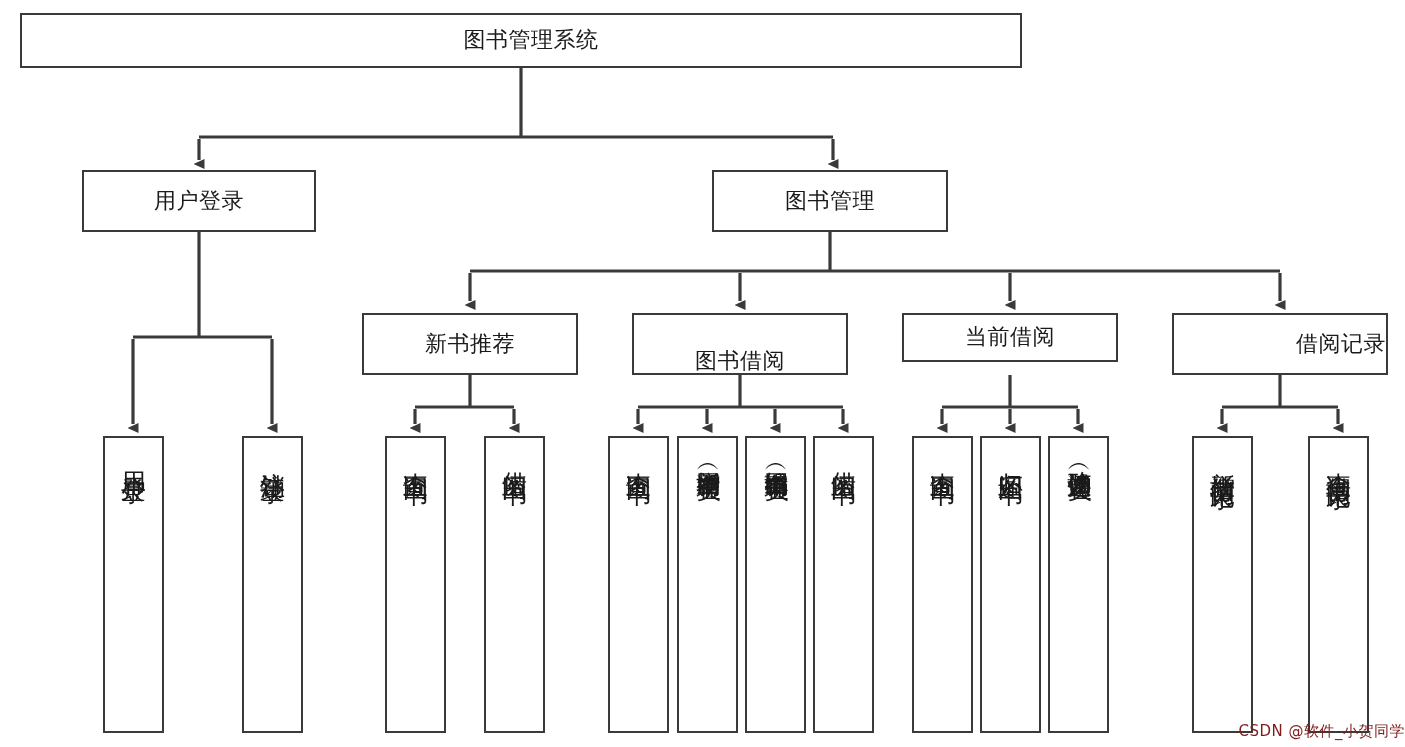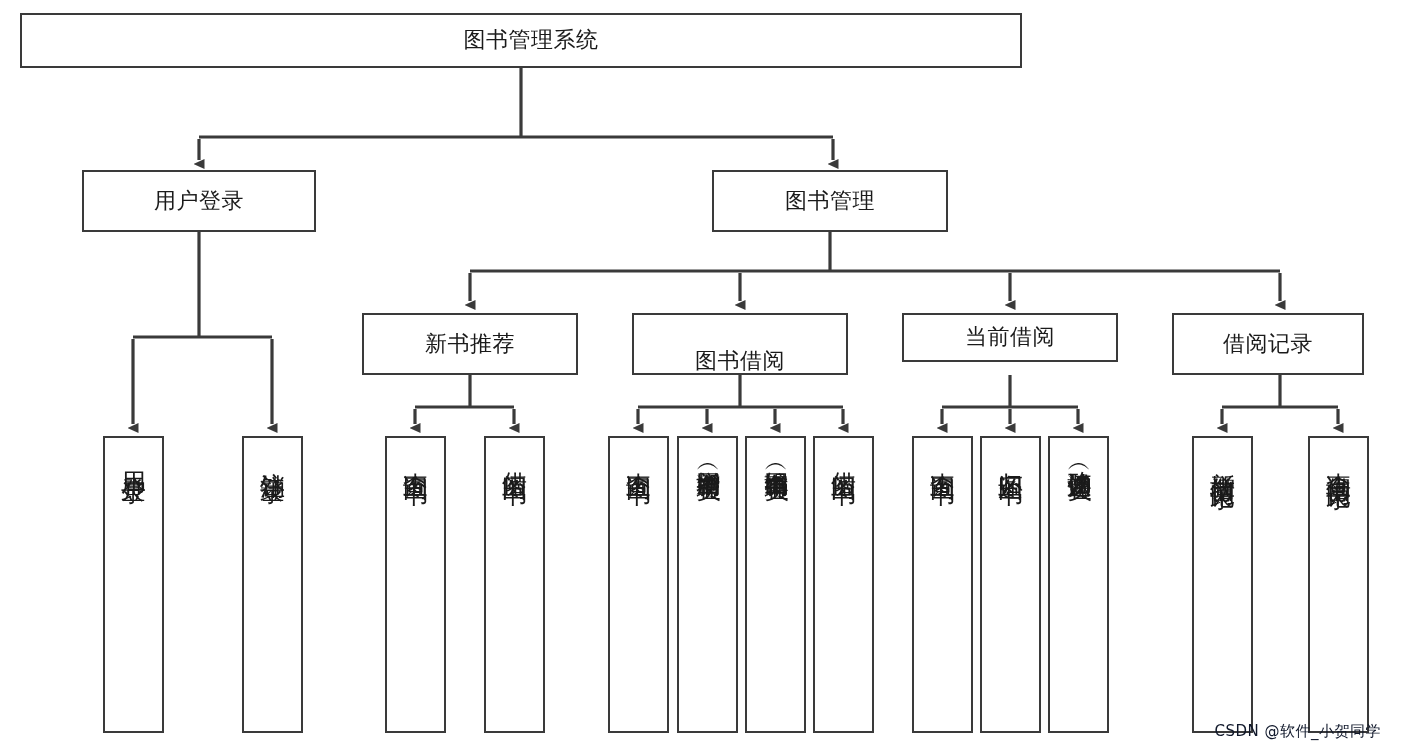--- a/index.html
+++ b/index.html
@@ -59,24 +59,24 @@
     line-height: 1.08;
     letter-spacing: 3px;
     white-space: nowrap;
   }
   .node.vert.tall .lbl {
     font-size: 24px;
     letter-spacing: 1px;
   }
   #watermark {
     position: absolute;
-    right: 24px;
+    right: 0;
     bottom: 6px;
     font-size: 15px;
-    color: #0f172a;
+    color: #7f1d1d;
     letter-spacing: 0.5px;
     white-space: nowrap;
   }
 </style>
 </head>
 <body>
 
 <div id="diagram-root">
 
   <svg class="edges" viewBox="0 0 1405 747" xmlns="http://www.w3.org/2000/svg">
@@ -146,21 +146,21 @@
   </div>
 
   <div class="node horiz" style="left:632px; top:313px; width:216px; height:62px;align-items:flex-end;">
     <span class="lbl">图书借阅</span>
   </div>
 
   <div class="node horiz" style="left:902px; top:313px; width:216px; height:49px;">
     <span class="lbl">当前借阅</span>
   </div>
 
-  <div class="node horiz" style="left:1172px; top:313px; width:192px; height:62px;">
+  <div class="node horiz" style="left:1172px; top:313px; width:216px; height:62px;justify-content:flex-end;">
     <span class="lbl">借阅记录</span>
   </div>
 
   <div class="node vert" style="left:103px; top:436px; width:61px; height:297px;">
     <span class="lbl">用户登录</span>
   </div>
 
   <div class="node vert" style="left:242px; top:436px; width:61px; height:297px;">
     <span class="lbl">注销登录</span>
   </div>

